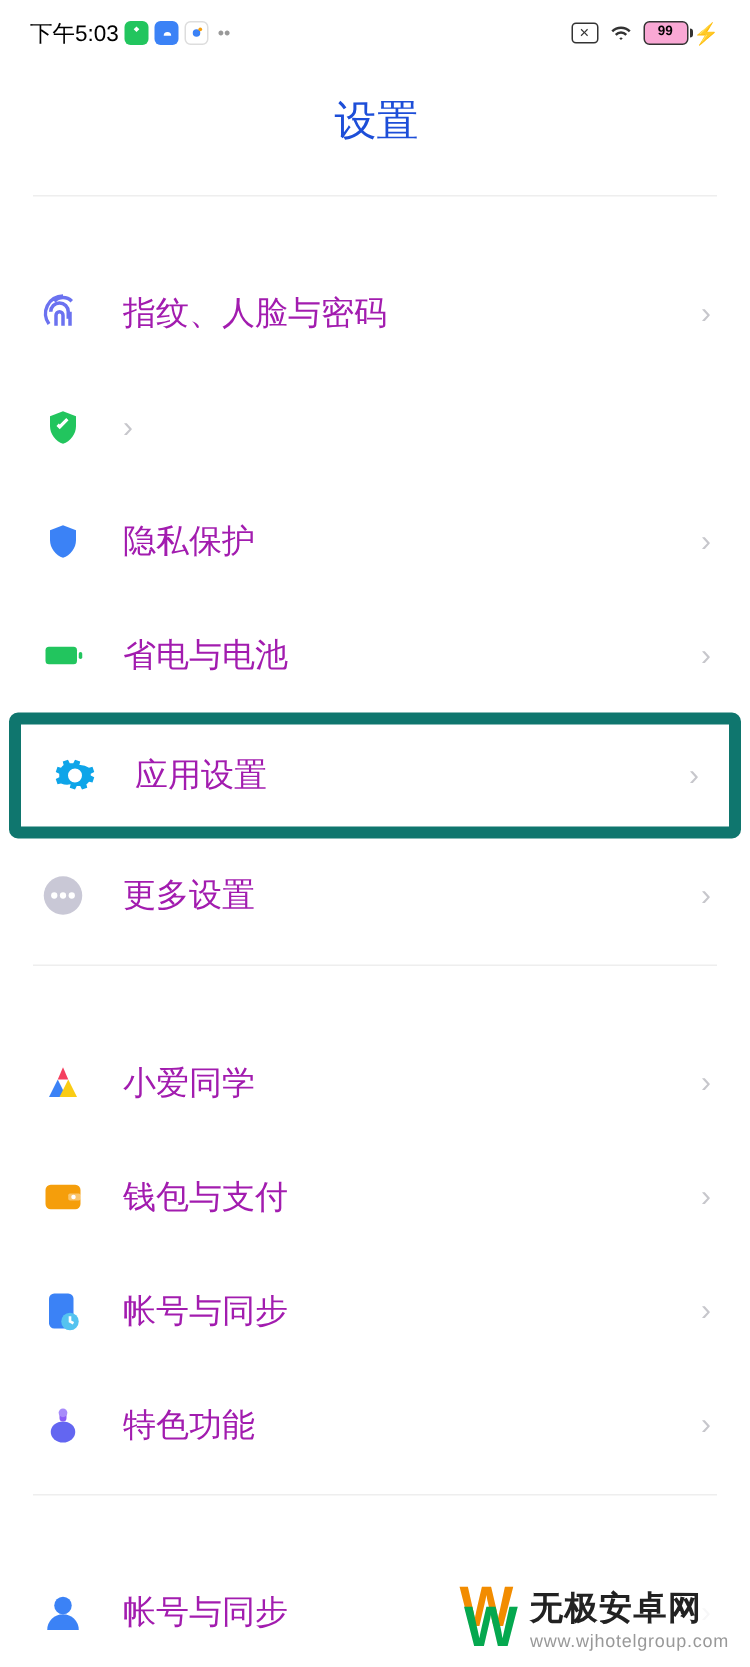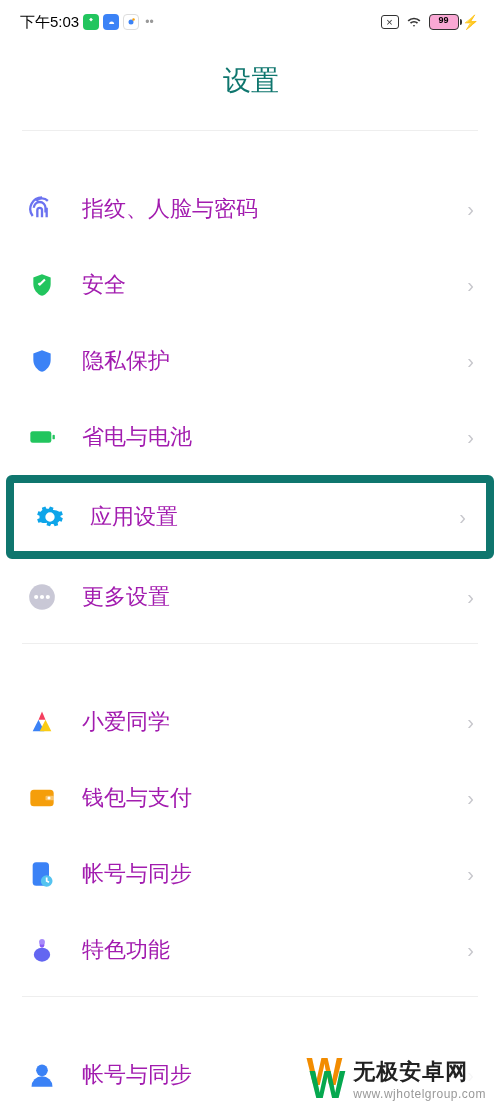--- a/index.html
+++ b/index.html
@@ -52,21 +52,21 @@
       content: ""; position: absolute; right: -4px; top: 4px;
       width: 2px; height: 6px; background: #333; border-radius: 0 2px 2px 0;
     }
     .battery-text { font-size: 9px; font-weight: 600; color: #000; }
     .charge { font-size: 14px; margin-left: -2px; color: #333; }
 
     .page-title {
       text-align: center;
       font-size: 28px;
       font-weight: 400;
-      color: #0f766e;
+      color: #1d4ed8;
       padding: 18px 0 30px 2px;
     }
 
     .divider {
       height: 1px;
       background: #eee;
       margin: 0 22px;
     }
     .spacer-lg { height: 40px; }
     .spacer-md { height: 8px; }
@@ -187,21 +187,20 @@
   <span class="chevron">›</span>
 </div>
 
 <div class="row">
   <span class="row-icon ic-shield">
     <svg viewBox="0 0 24 24" width="26" height="26">
         <path fill="currentColor" d="M12 2l8 3v6c0 5-3.5 9.5-8 11-4.5-1.5-8-6-8-11V5l8-3z"></path>
         <path fill="#fff" d="M10 13l-2-2 1.4-1.4L10 10.2l4-4L15.4 7.6 10 13z"></path>
       </svg>
   </span>
-  <span class="row-label">安全</span>
   <span class="chevron">›</span>
 </div>
 
 <div class="row">
   <span class="row-icon ic-shield2">
     <svg viewBox="0 0 24 24" width="26" height="26">
         <path fill="currentColor" d="M12 2l8 3v6c0 5-3.5 9.5-8 11-4.5-1.5-8-6-8-11V5l8-3z"></path>
       </svg>
   </span>
   <span class="row-label">隐私保护</span>

